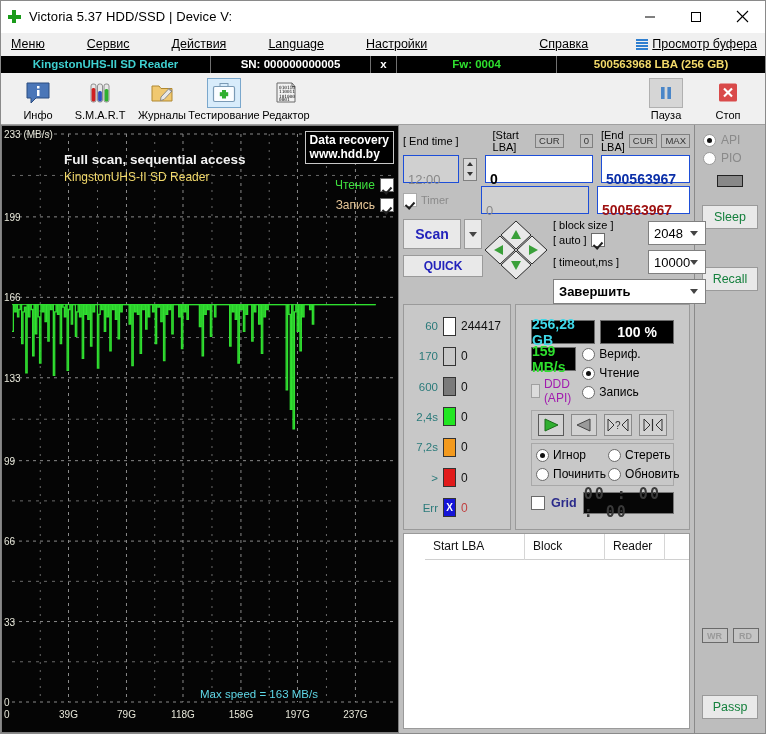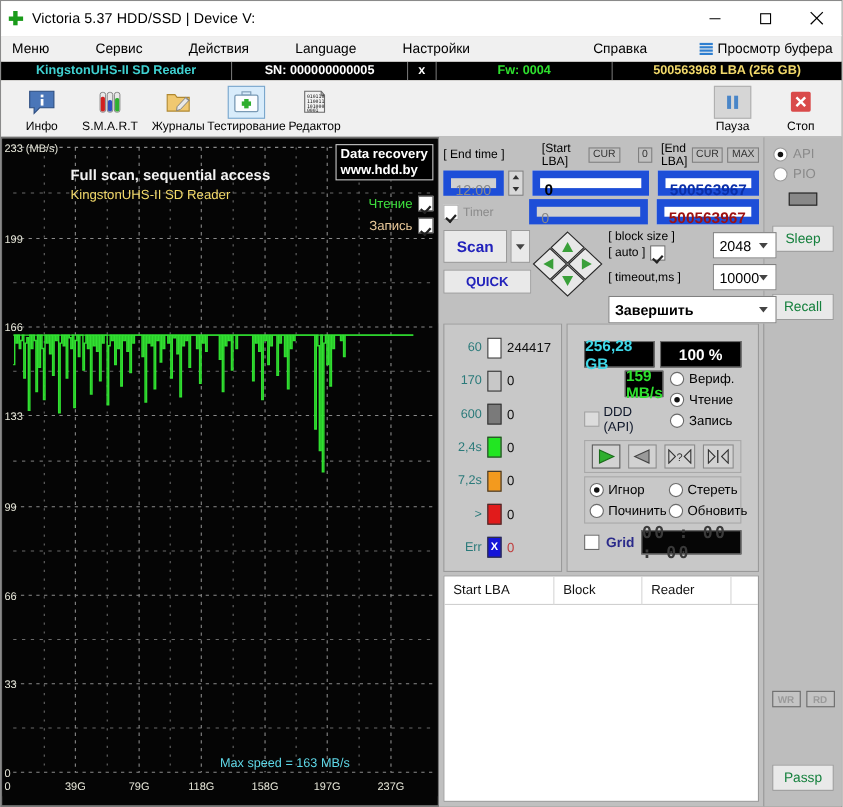--- a/index.html
+++ b/index.html
@@ -47,20 +47,21 @@
   }
   .tb-btn svg { display: block; }
 
   
   .menubar {
     height: 23px; flex: 0 0 23px;
     background: #f0f0f0;
     display: flex; align-items: center;
     font-size: 12.5px; color: #000;
     position: relative;
+    text-decoration: underline;
   }
   .menu-item { padding: 0 10px; line-height: 23px; white-space: nowrap; }
   .menu-spacer { flex: 1; }
   .buffer-btn {
     display: flex; align-items: center; gap: 4px;
     padding: 0 8px 0 4px; line-height: 23px; font-size: 12.5px;
   }
   .buf-icon {
     width: 12px; height: 12px; position: relative; flex: 0 0 12px;
   }
@@ -177,23 +178,23 @@
     padding: 4px 4px 0 4px; background: #c0c0c0;
     flex: 0 0 148px; position: relative;
   }
   .prow { display: flex; align-items: center; gap: 4px; }
   .plabel { font-size: 11px; color: #000; }
   .tagbox {
     font-size: 9.5px; border: 1px solid #808080; background: #c0c0c0;
     padding: 0 3px; line-height: 12px; color: #333;
   }
   .ifield {
-    border: 7px solid #1d4ed8; background: #fff;
+    border: 1px solid #1d4ed8; background: #fff;
     height: 23px; line-height: 21px;
-    font-size: 14px; font-weight: bold; padding: 0 4px;
+    font-size: 14px; font-weight: bold; padding: 13px 4px;
   }
   .ifield.dim { background: #d0d0d0; color: #888; font-weight: normal; font-size: 13px;}
   .ifield.blue { color: #0b2fa8; }
   .ifield.red  { color: #9e1111; }
   .spin {
     width: 14px; height: 23px; border: 1px solid #808080;
     background: #d8d8d8; display: flex; flex-direction: column;
     align-items: center; justify-content: space-around;
   }
   .spin span {
@@ -255,34 +256,34 @@
     flex: 1; border: 1px solid #9a9a9a; background: #c8c8c8;
     padding: 15px; display: flex; flex-direction: column; gap: 3px;
     min-width: 0;
   }
   .led {
     background: #000; border: 1px solid #6a6a6a;
     height: 24px; display: flex; align-items: center; justify-content: center;
     font-size: 14px; font-weight: bold;
   }
   .led.cyan { color: #3fd8e8; }
-  .led.green { color: #2ee02e; margin-left: 37px; }
+  .led.green { color: #2ee02e; }
   .led.white { color: #fff; }
   .srow { display: flex; gap: 4px; align-items: center; }
   .radio {
     width: 13px; height: 13px; border-radius: 50%;
     background: #fff; border: 1px solid #6a6a6a;
     position: relative; flex: 0 0 13px;
   }
   .radio.on::after {
     content: ""; position: absolute; left: 3px; top: 3px;
     width: 5px; height: 5px; border-radius: 50%; background: #111;
   }
   .rlabel { font-size: 12px; color: #000; }
-  .rlabel.dim { color: #0f172a; }
+  .rlabel.dim { color: #a21caf; }
   .playbar {
     display: flex; gap: 7px; border: 1px solid #a8a8a8;
     padding: 3px 6px; margin-top: 2px; justify-content: space-between;
   }
   .pbtn {
     width: 36px; height: 22px; border: 1px solid #8a8a8a;
     background: #d2d2d2; display: flex; align-items: center; justify-content: center;
   }
   .modebox {
     border: 1px solid #a8a8a8; padding: 4px 4px;
@@ -294,21 +295,21 @@
     flex: 1; background: #060606; border: 1px solid #777;
     height: 22px; color: #3a3a3a; font-size: 15px; font-weight: bold;
     display: flex; align-items: center; justify-content: center;
     letter-spacing: 2px; font-family: "DejaVu Sans Mono", monospace;
   }
 
   
   .tablewrap {
     flex: 1; margin: 3px 4px 4px 4px;
     background: #fff; border: 1px solid #9a9a9a;
-    display: flex; flex-direction: column; min-height: 0;
+    display: flex; flex-direction: column; min-height: 0; padding-left: 21px;
   }
   .thead { display: flex; height: 26px; border-bottom: 1px solid #d0d0d0; }
   .th {
     font-size: 12px; color: #111; padding: 5px 0 0 8px;
     border-right: 1px solid #d6d6d6; height: 26px;
   }
   .th.c1 { width: 100px; }
   .th.c2 { width: 80px; }
   .th.c3 { flex: 1; }
   .th.c4 { width: 24px; border-right: none; }

